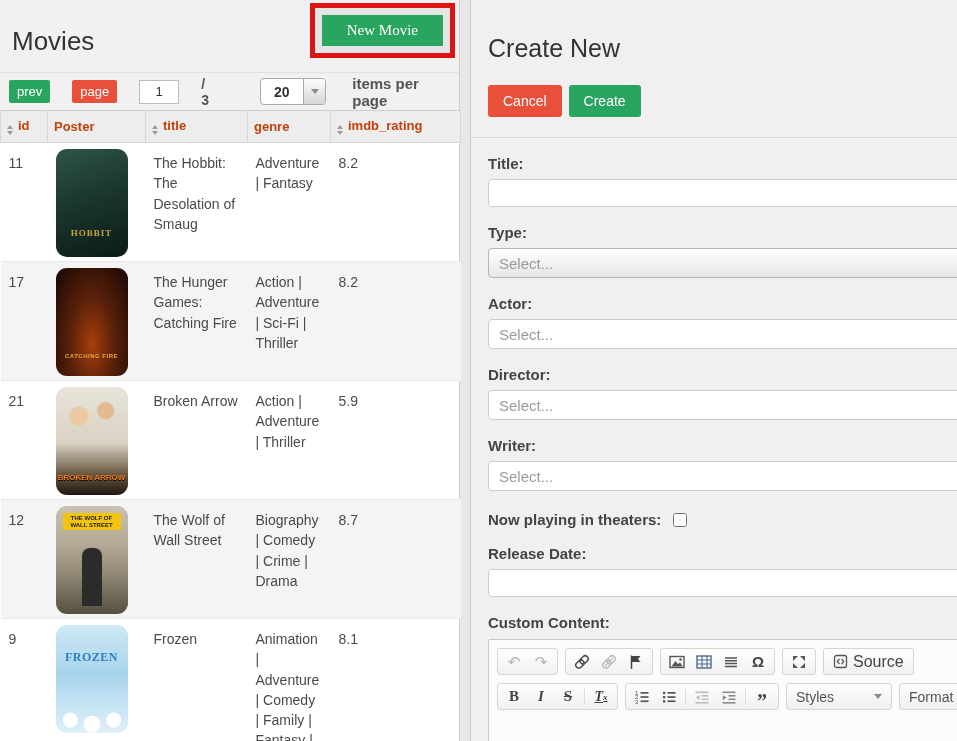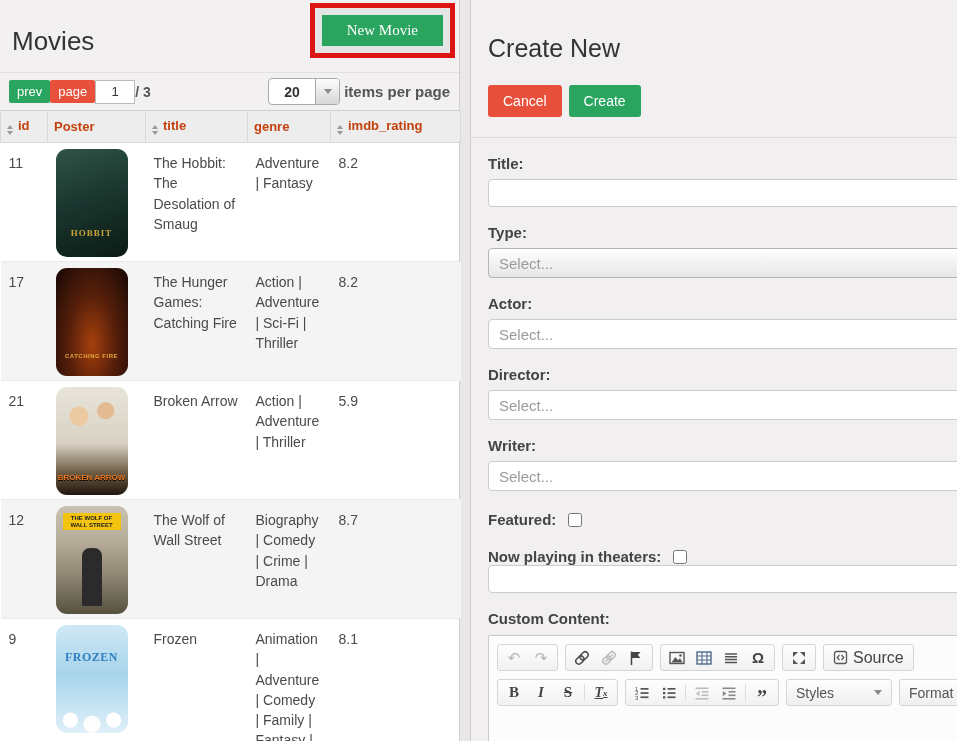--- a/index.html
+++ b/index.html
@@ -6,21 +6,21 @@
     font-family:"Liberation Sans","DejaVu Sans",sans-serif;background:#e9e7e7;}
   *{box-sizing:border-box;}
 
   
   .left-panel{position:absolute;left:0;top:0;width:460px;height:741px;background:#fff;border-right:1px solid #cfcdcd;}
   .panel-head{background:#f2f0f1;height:72px;position:relative;padding:10px 12px 0;}
   .movies-title{font-size:26px;font-weight:400;color:#333;margin:16px 0 0;}
   .hl-box{position:absolute;top:3px;right:4px;border:5px solid #dd1414;background:#dd1414;}
   .new-movie{display:block;background:#2aa55f;color:#fff;border:7px solid #e5e5e5;
     font-family:"Liberation Serif","DejaVu Serif",serif;font-size:15px;padding:7px 25px;cursor:pointer;}
-  .pager{height:38px;background:#f2f0f1;border-top:1px solid #e2e0e0;display:flex;align-items:center;padding:0 9px;gap:0;}
+  .pager{height:38px;background:#f2f0f1;border-top:1px solid #e2e0e0;display:flex;align-items:center;padding:0 9px;gap:22px;}
   .pbtn{border:none;color:#fff;font-size:13px;padding:4px 8px;border-radius:2px;cursor:pointer;font-family:inherit;}
   .pbtn.prev{background:#2aa55f;}
   .pbtn.next{background:#e8503c;}
   .page-input{width:40px;height:24px;border:1px solid #bbb;text-align:center;font-size:13px;color:#333;}
   .page-total{font-weight:bold;color:#555;font-size:14px;}
   .pspacer{flex:1;}
   .page-size{display:flex;align-items:stretch;border:1px solid #a9a9a9;border-radius:4px;overflow:hidden;background:#fff;height:27px;margin-right:4px;}
   .page-size .val{width:46px;display:flex;align-items:center;justify-content:center;font-weight:bold;font-size:14px;color:#333;}
   .page-size .arrow{width:24px;background:linear-gradient(#fdfdfd,#d6d6d6);border-left:1px solid #a9a9a9;display:flex;align-items:center;justify-content:center;}
   .caret{width:0;height:0;border-left:4px solid transparent;border-right:4px solid transparent;border-top:5px solid #8a8a8a;}
@@ -226,30 +226,27 @@
 
   <div class="flabel">Actor:</div>
   <input class="sel white" placeholder="Select..." style="">
 
   <div class="flabel">Director:</div>
   <input class="sel white" placeholder="Select..." style="">
 
   <div class="flabel">Writer:</div>
   <input class="sel white" placeholder="Select..." style="">
 
-  <div class="chk-row">
-    <span class="flabel">Featured:</span>
-    <input type="checkbox" class="chk" style="">
-  </div>
 
   <div class="chk-row">
     <span class="flabel">Now playing in theaters:</span>
     <input type="checkbox" class="chk" style="">
   </div>
 
+  <div class="flabel">Release Date:</div>
   <input class="tinput" style="">
 
   <div class="flabel">Custom Content:</div>
   <div class="editor">
     <div class="tb-row">
       <span class="tb-group">
         <span class="tb-btn disabled arrow-glyph">↶</span>
         <span class="tb-btn disabled arrow-glyph">↷</span>
       </span>
       <span class="tb-group">

